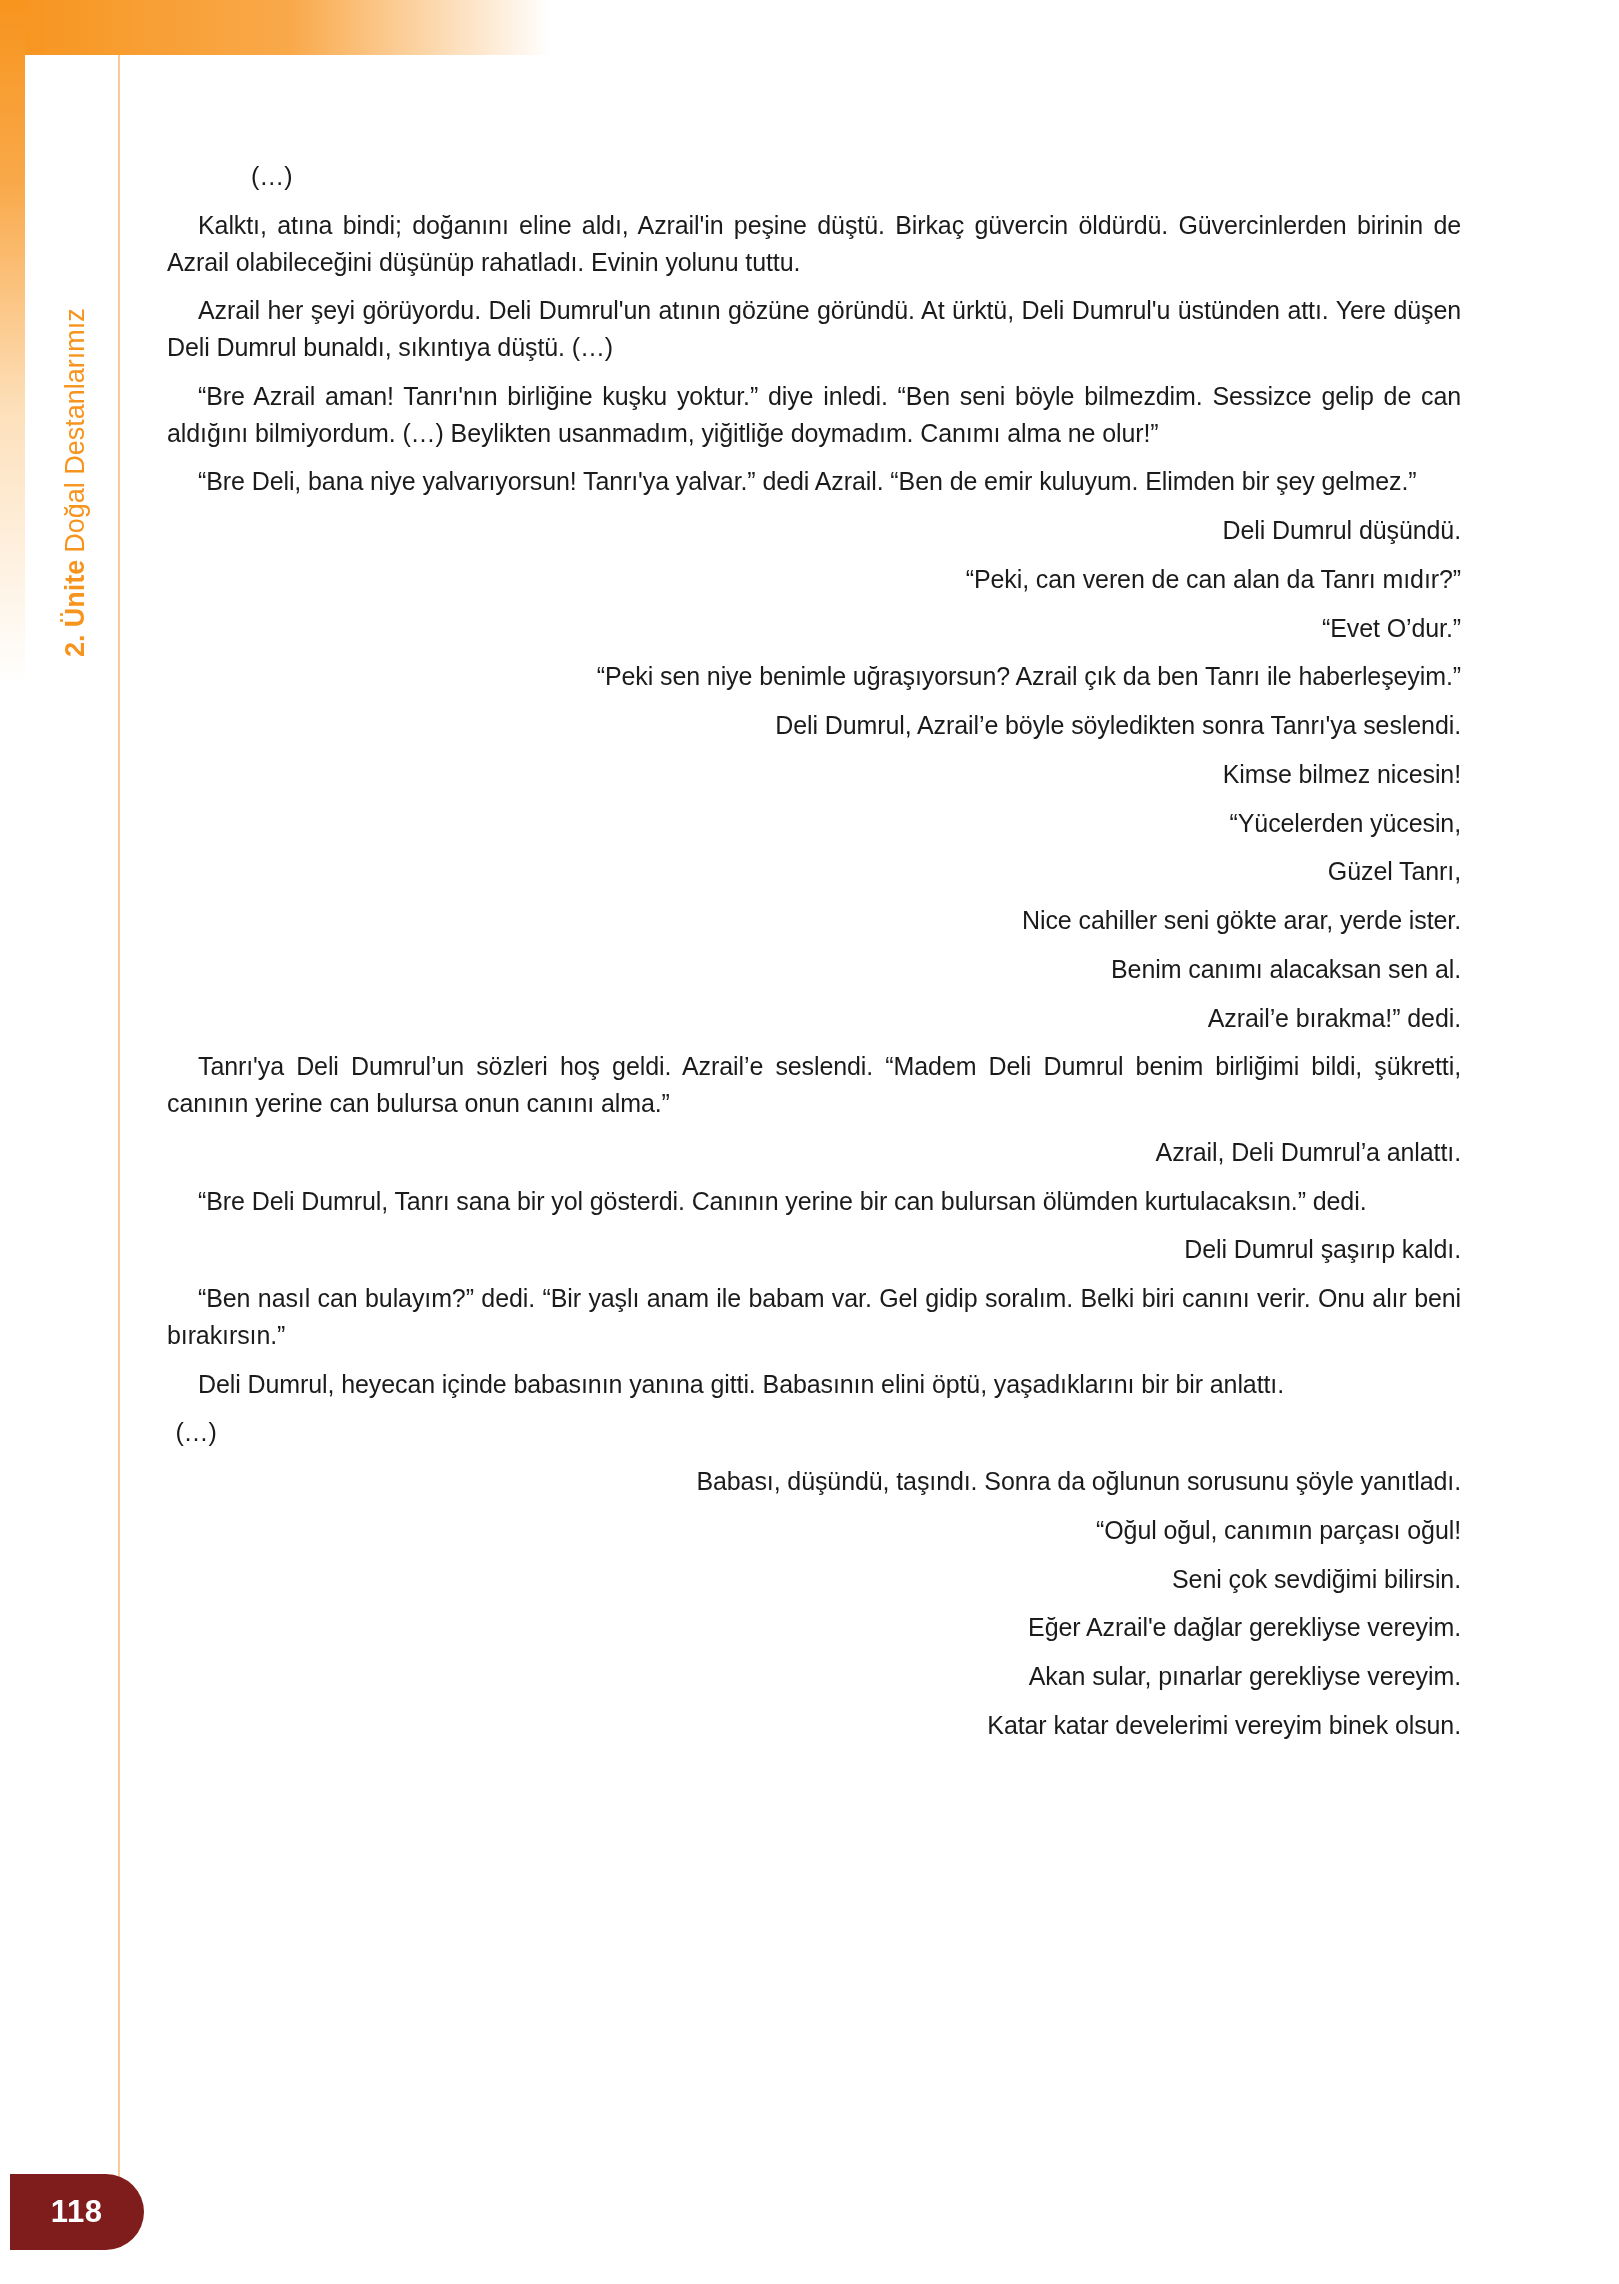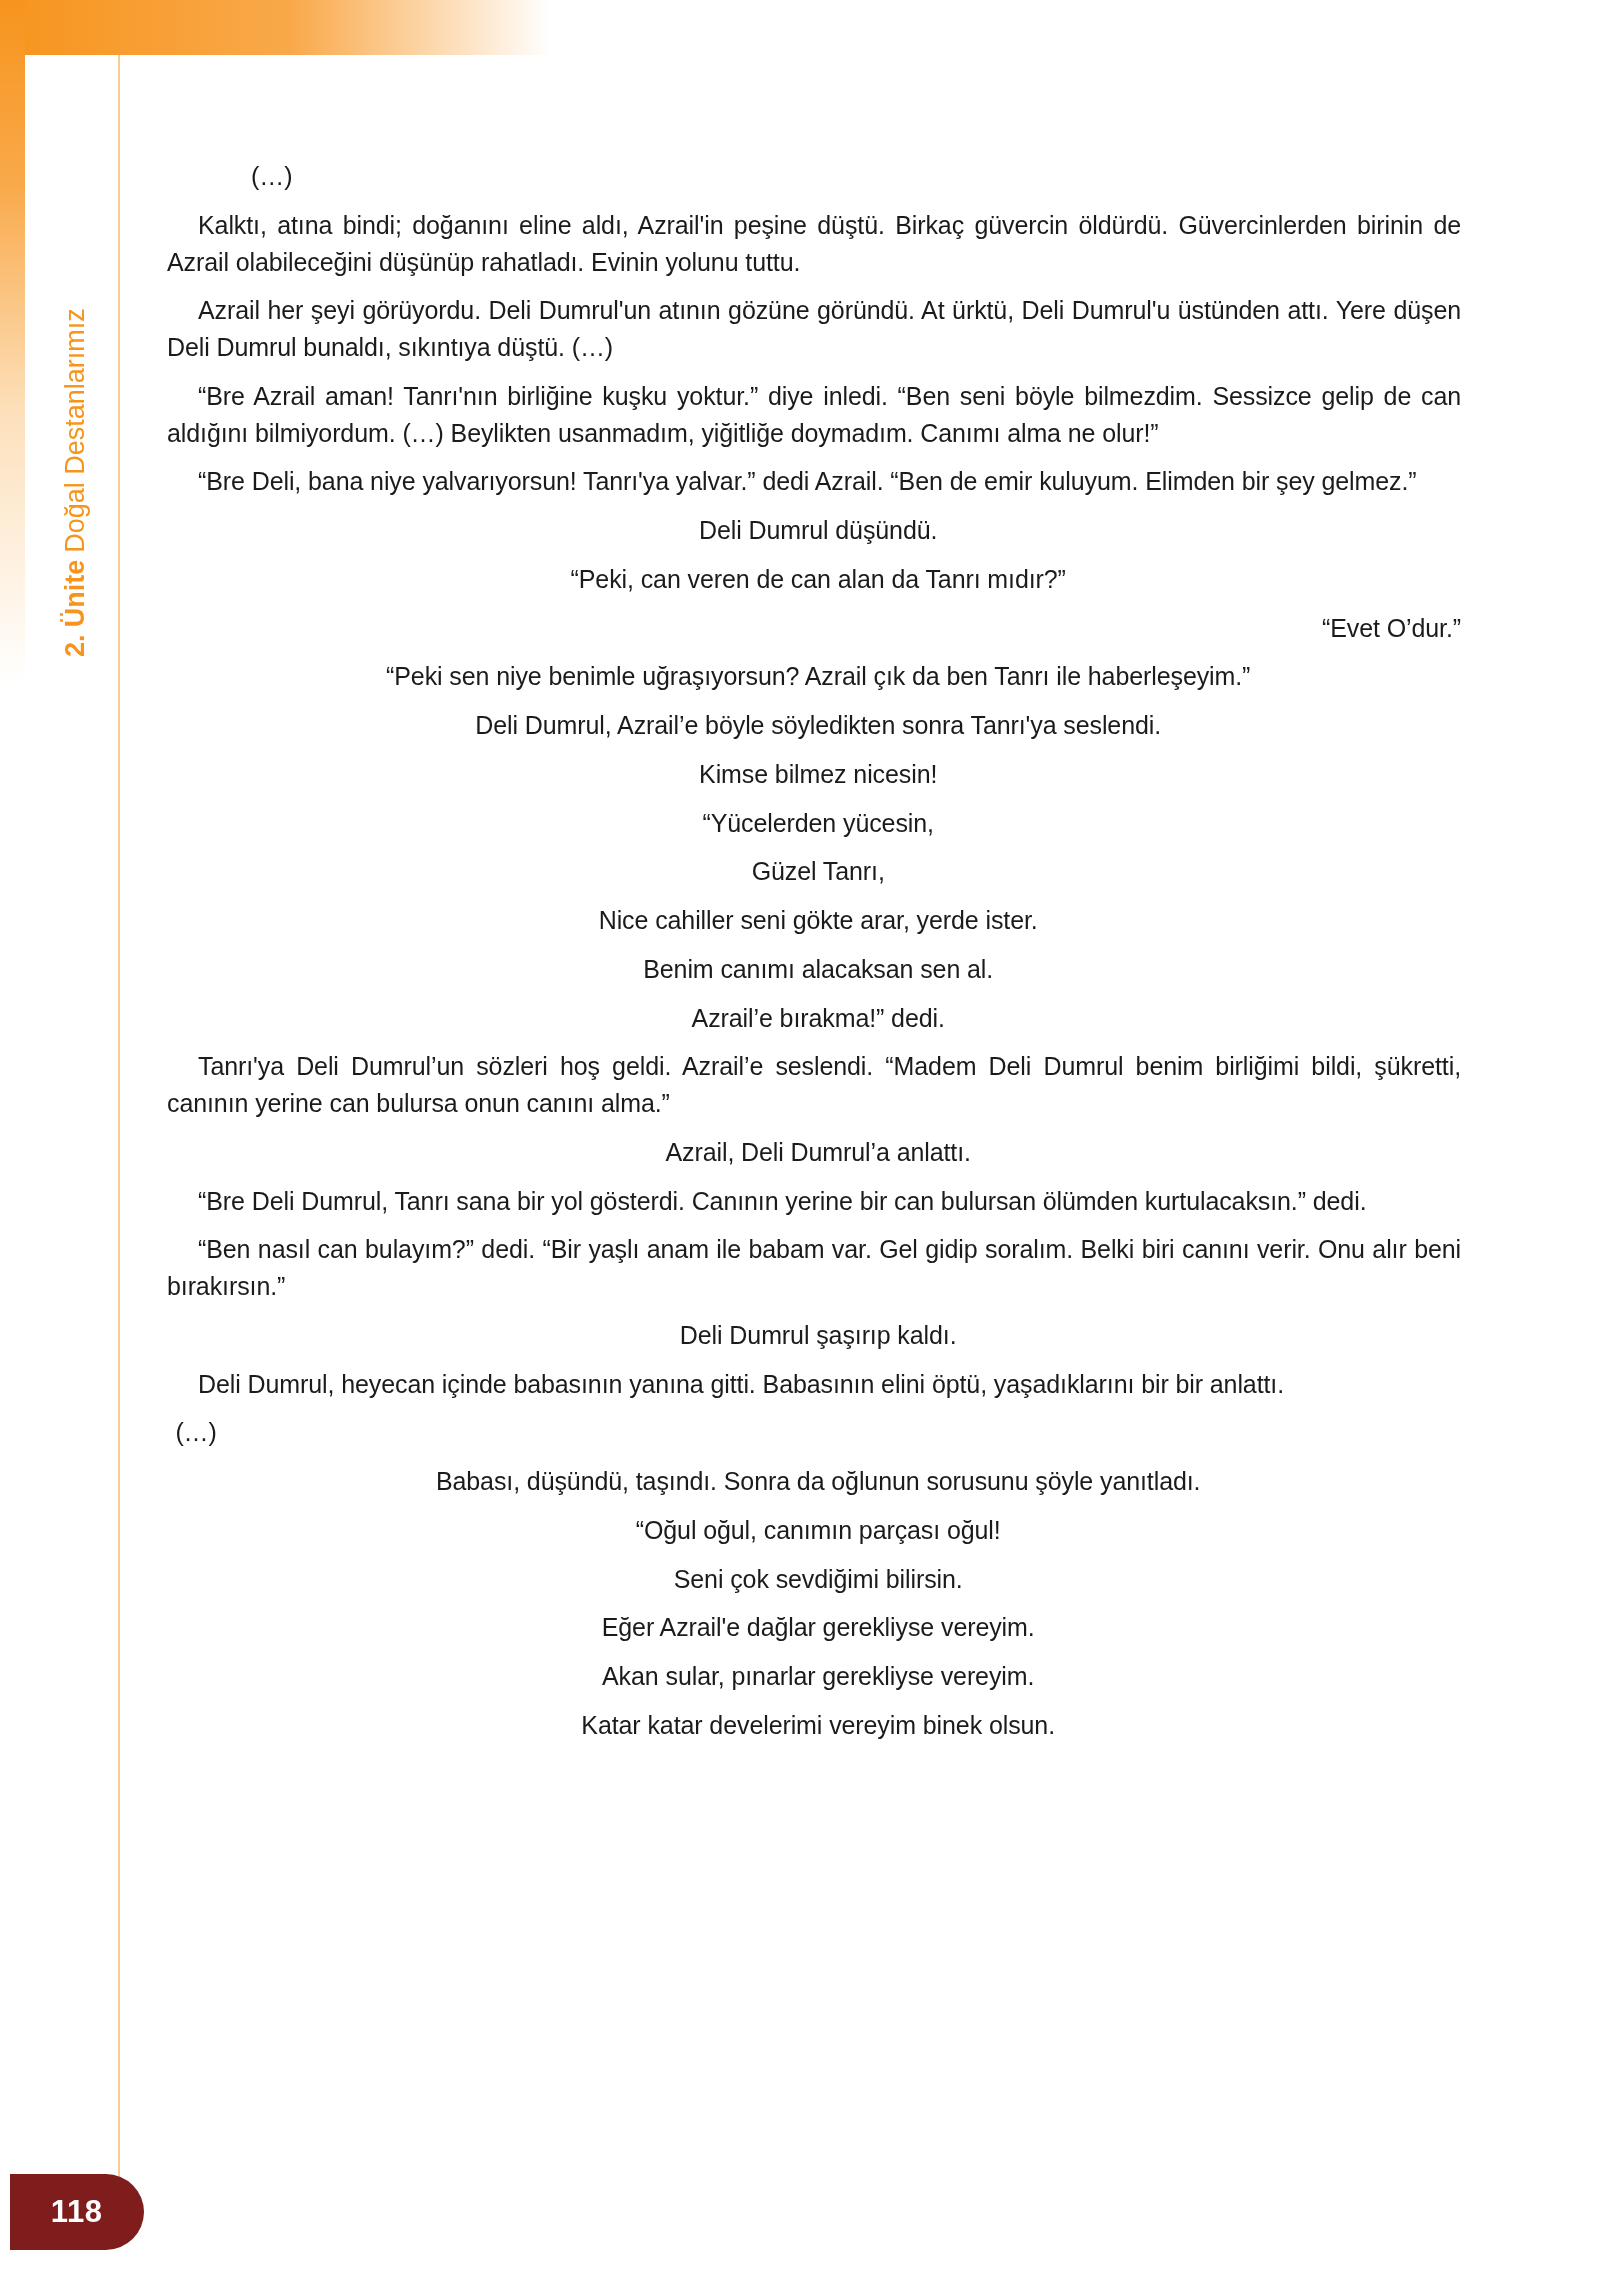--- a/index.html
+++ b/index.html
@@ -107,21 +107,21 @@
     margin: 0 0 12px 0;
     font-size: 25px;
     line-height: 1.47;
     color: #1b1b1b;
     text-align: justify;
     text-indent: 31px;
     letter-spacing: -0.1px;
   }
   p.para.verse {
     text-indent: 8.4px;
-    text-align: center;
+    text-align: right;
   }
   p.para.ellipsis {
     text-indent: 84px;
     text-align: left;
   }
   p.para.ellipsis2 {
     text-indent: 8.4px;
     text-align: left;
   }
   p.para.quote-space {
@@ -155,22 +155,22 @@
     <p class="para verse">Deli Dumrul, Azrail’e böyle söyledikten sonra Tanrı'ya seslendi.</p>
     <p class="para verse">Kimse bilmez nicesin!</p>
     <p class="para verse">“Yücelerden yücesin,</p>
     <p class="para verse">Güzel Tanrı,</p>
     <p class="para verse">Nice cahiller seni gökte arar, yerde ister.</p>
     <p class="para verse">Benim canımı alacaksan sen al.</p>
     <p class="para verse">Azrail’e bırakma!” dedi.</p>
     <p class="para ">Tanrı'ya Deli Dumrul’un sözleri hoş geldi. Azrail’e seslendi. “Madem Deli Dumrul benim birliğimi bildi, şükretti, canının yerine can bulursa onun canını alma.”</p>
     <p class="para verse">Azrail, Deli Dumrul’a anlattı.</p>
     <p class="para ">“Bre Deli Dumrul, Tanrı sana bir yol gösterdi. Canının yerine bir can bulursan ölümden kurtulacaksın.” dedi.</p>
+    <p class="para verse">Deli Dumrul şaşırıp kaldı.</p>
     <p class="para ">“Ben nasıl can bulayım?” dedi. “Bir yaşlı anam ile babam var. Gel gidip soralım. Belki biri canını verir. Onu alır beni bırakırsın.”</p>
-    <p class="para verse">Deli Dumrul şaşırıp kaldı.</p>
     <p class="para ">Deli Dumrul, heyecan içinde babasının yanına gitti. Babasının elini öptü, yaşadıklarını bir bir anlattı.</p>
     <p class="para ellipsis2">(…)</p>
     <p class="para verse">Babası, düşündü, taşındı. Sonra da oğlunun sorusunu şöyle yanıtladı.</p>
     <p class="para verse">“Oğul oğul, canımın parçası oğul!</p>
     <p class="para verse">Seni çok sevdiğimi bilirsin.</p>
     <p class="para verse">Eğer Azrail'e dağlar gerekliyse vereyim.</p>
     <p class="para verse">Akan sular, pınarlar gerekliyse vereyim.</p>
     <p class="para verse">Katar katar develerimi vereyim binek olsun.</p>
   </div>
 

